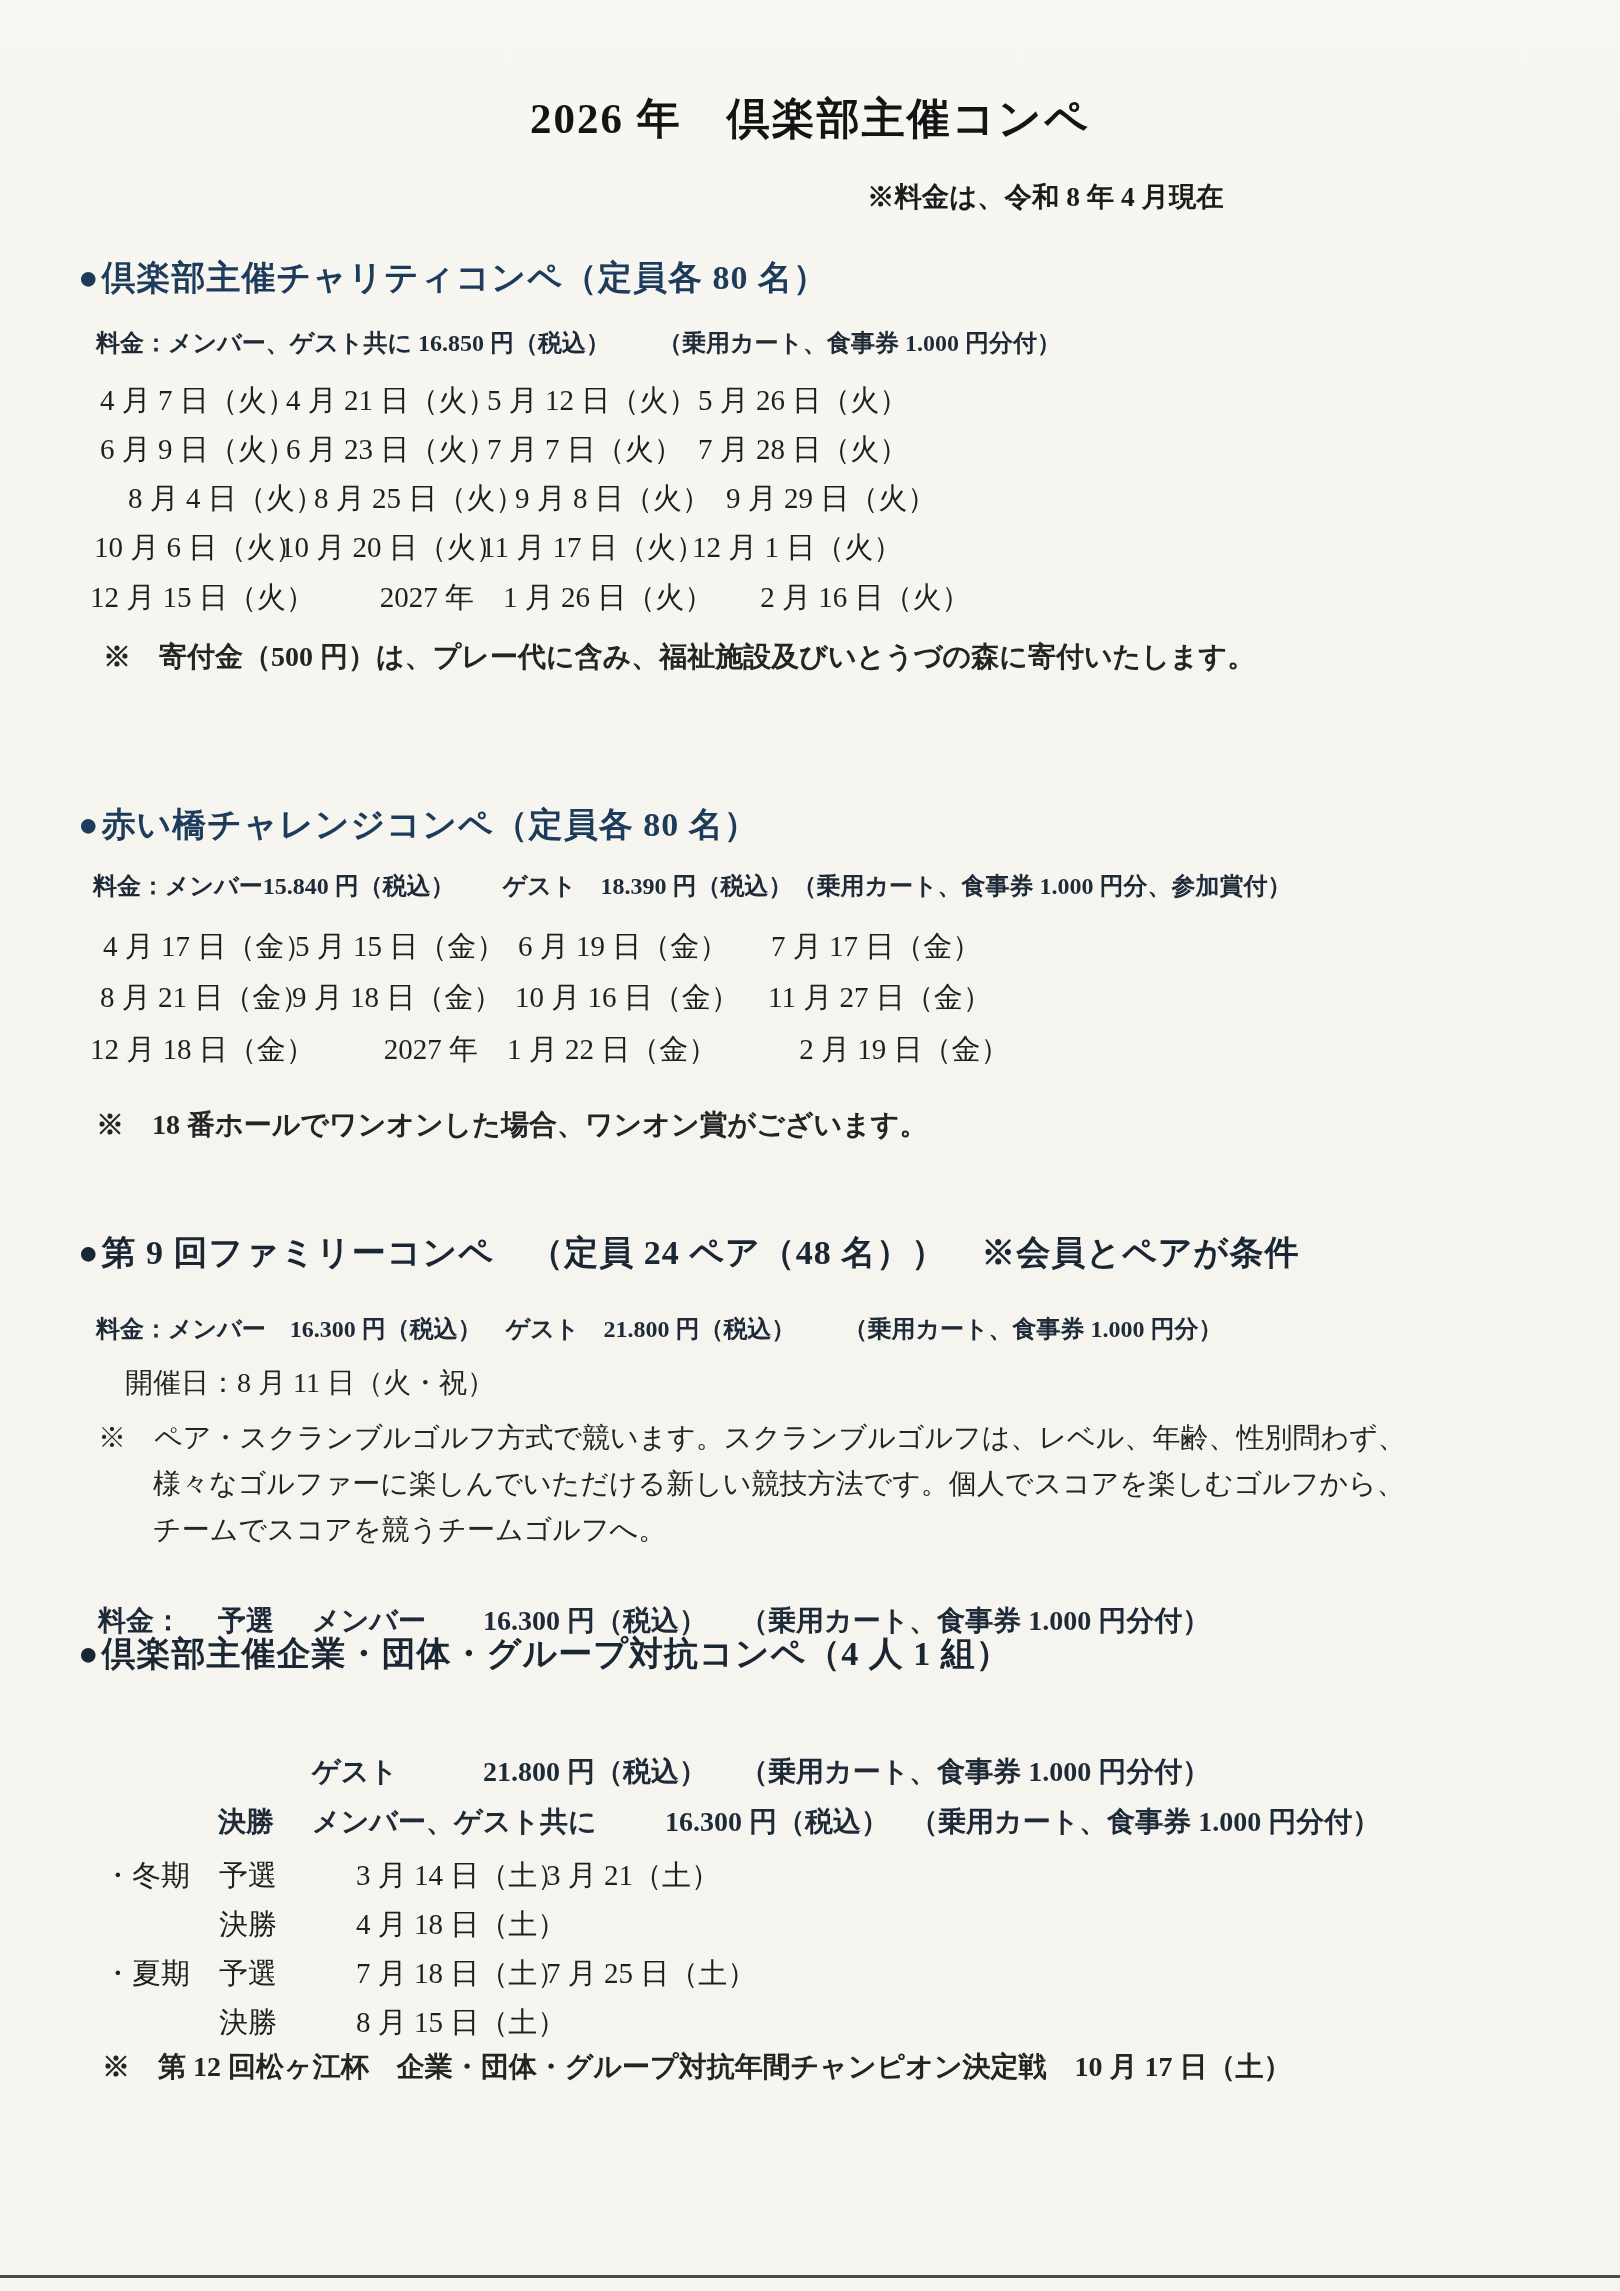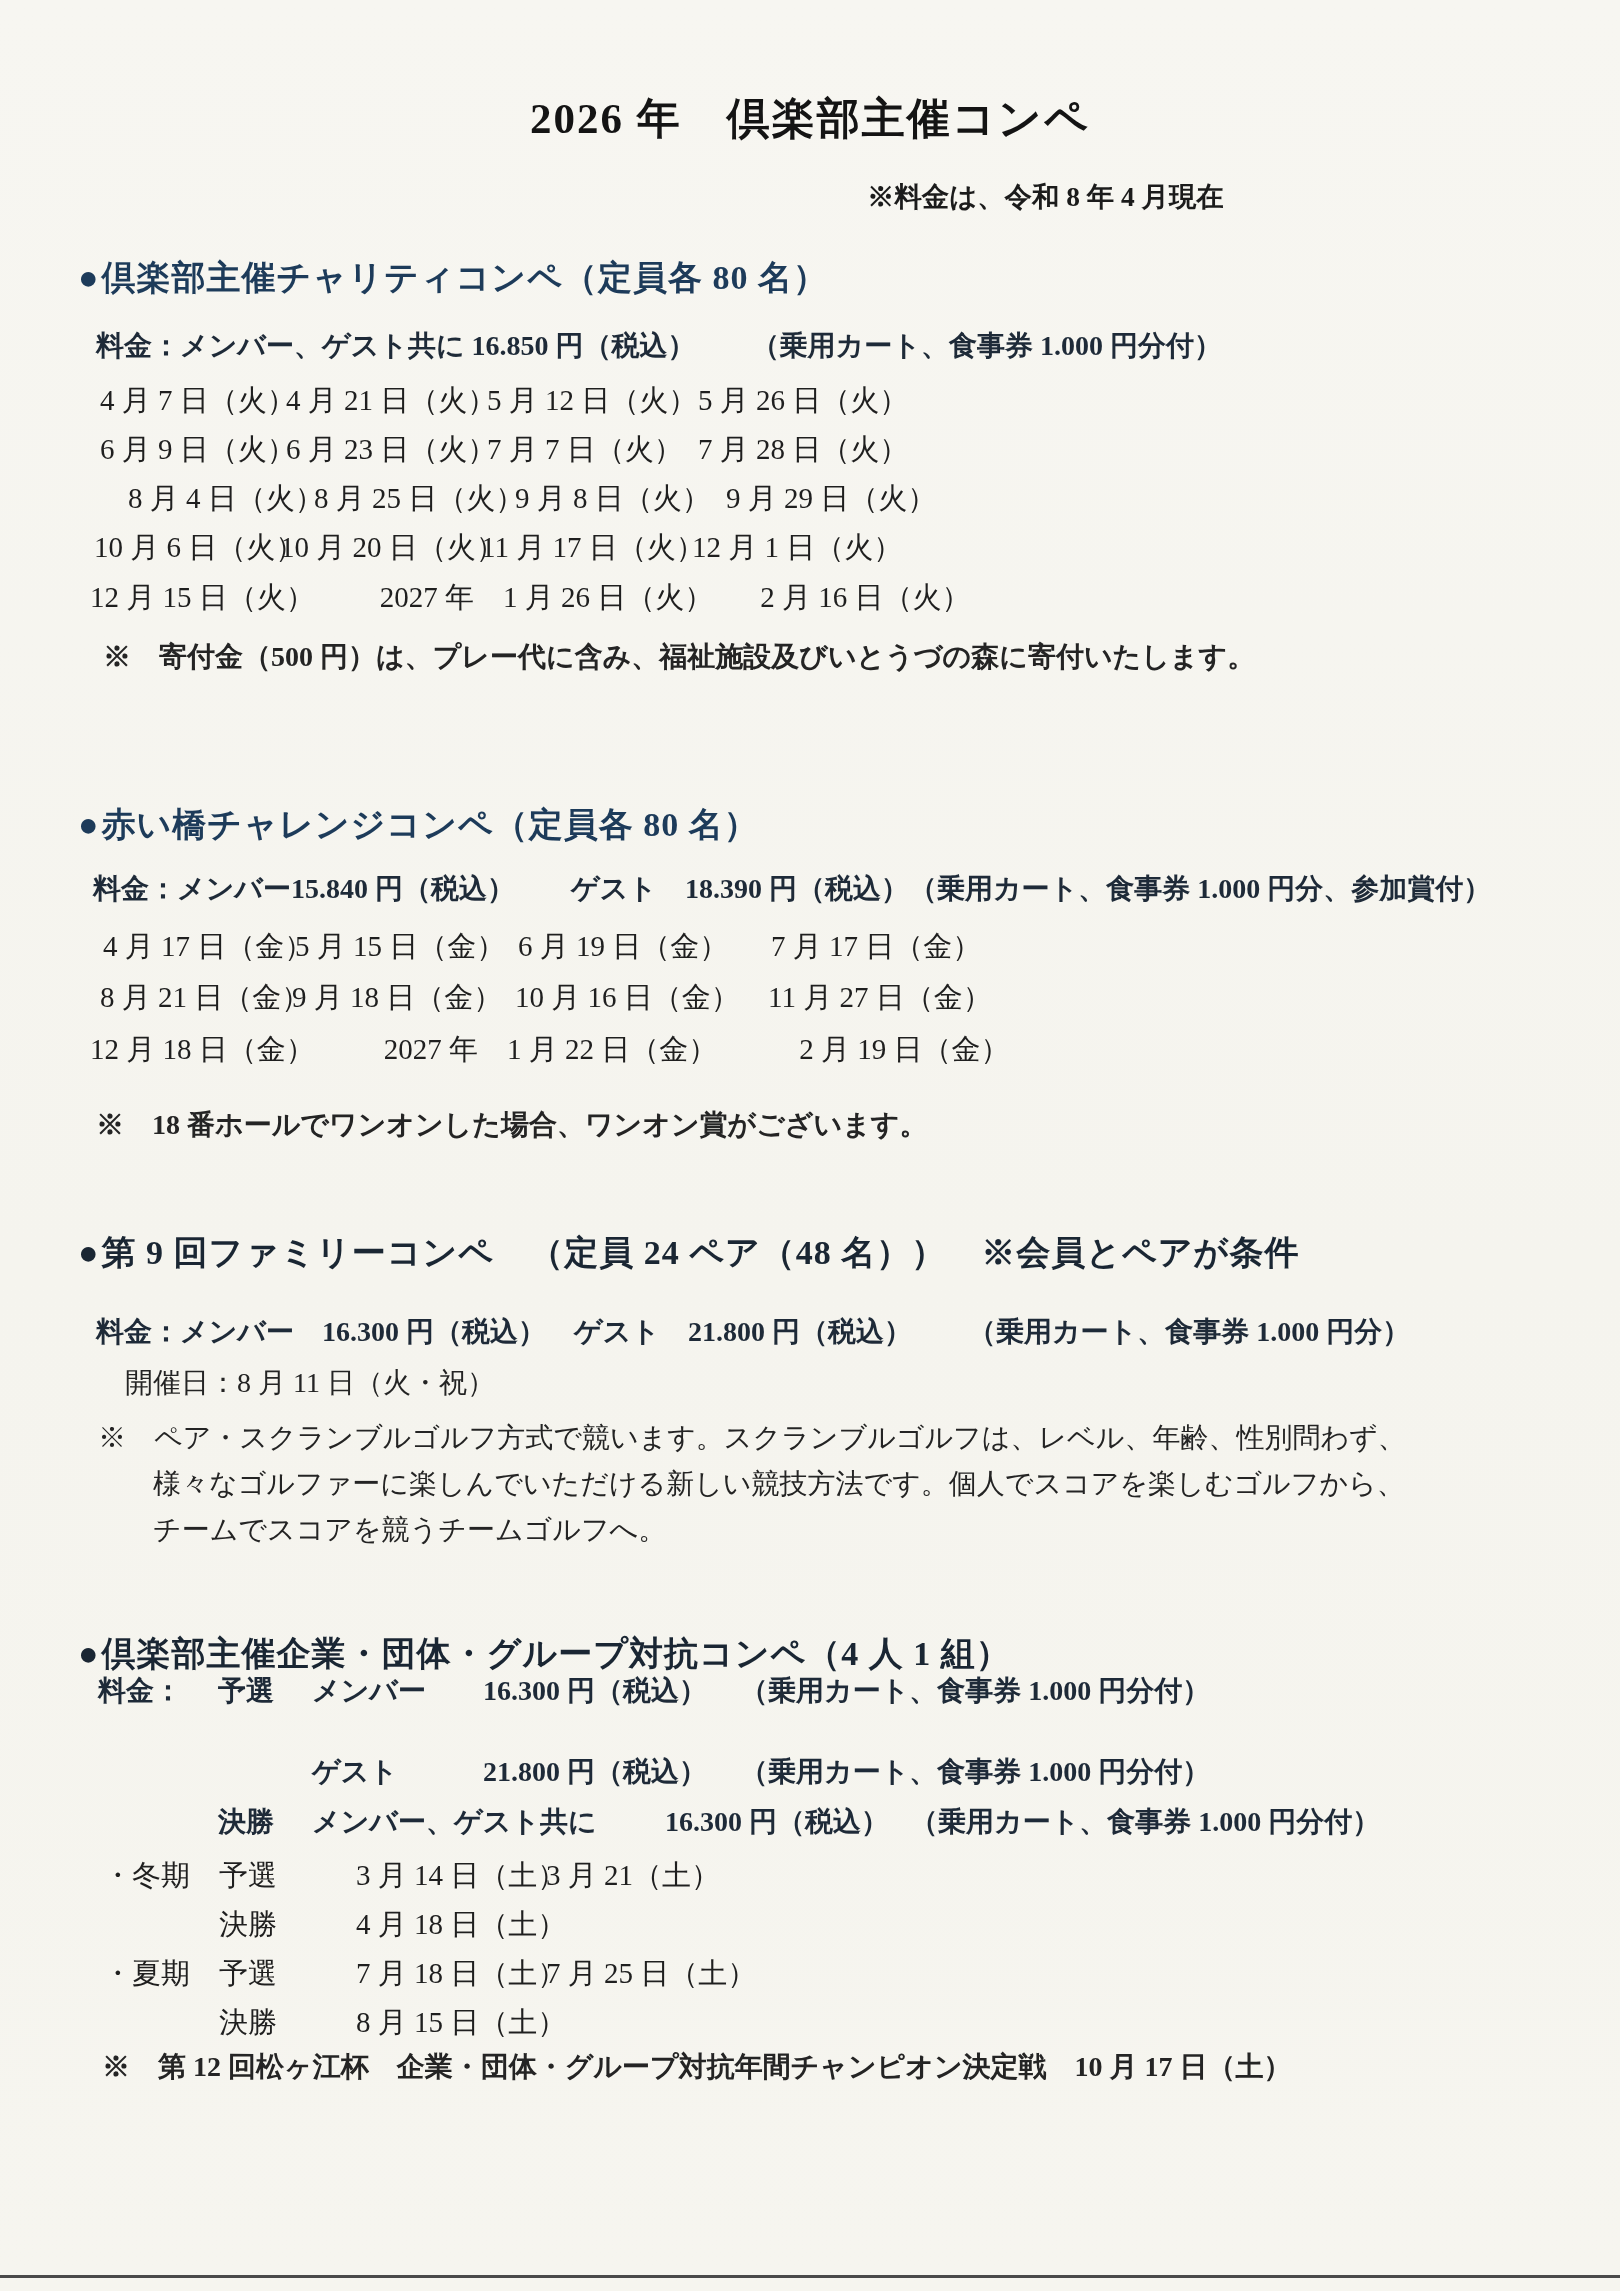--- a/index.html
+++ b/index.html
@@ -32,21 +32,21 @@
   .top-note{
     top:179px;left:867px;
     font-size:27.4px;font-weight:bold;color:#1b1b1b;
   }
 
   .heading{font-size:34px;font-weight:bold;margin:4px;letter-spacing:1px;}
   .h-blue{color:var(--heading-blue);}
   .h-dark{color:var(--heading-dark);}
   .bullet{margin-right:2px;}
 
-  .fee{font-size:28px;font-weight:bold;color:var(--fee-dark);}
+  .fee{font-size:24px;font-weight:bold;color:var(--fee-dark);}
   .note{font-size:28px;color:#242424;font-weight:bold;}
 
   
   .dates-row{font-size:29px;color:#1f1f1f;}
   .dates-row span{display:inline-block;}
   .g1 .c1{width:186px;} .g1 .c2{width:201px;} .g1 .c3{width:211px;}
   .g2 .c1{width:192px;} .g2 .c2{width:223px;} .g2 .c3{width:253px;}
 
   #s1-heading{top:251px;left:74px;}
   #s1-fee{top:327px;left:96px;}
@@ -69,21 +69,21 @@
   #s3-heading{top:1226px;left:74px;}
   #s3-fee{top:1313px;left:96px;}
   #s3-held{top:1364px;left:125px;font-size:28px;color:#242424;}
   #s3-para{top:1415px;left:98px;}
   #s3-para div{font-size:28px;color:#242424;line-height:46px;white-space:nowrap;}
   #s3-para div.ind{margin-left:55px;}
 
   #s4-heading{top:1627px;left:74px;}
   .fee4-row{font-size:28px;font-weight:bold;color:var(--fee-dark);height:39px;}
   .fee4-row span{position:absolute;white-space:nowrap;}
-  #g-fee-1{top:1672px;left:98px;width:1372px;font-family:Liberation Serif, serif;}
+  #g-fee-1{top:1602px;left:98px;width:1372px;font-family:Liberation Serif, serif;}
   #g-fee-2{top:1753px;left:98px;width:1372px;}
   #g-fee-3{top:1803px;left:98px;width:1372px;}
   .fee4-row .fp{left:0;}
   .fee4-row .fs{left:120px;}
   .fee4-row .fw{left:214px;}
   .fee4-row .fa{left:385px;}
   .fee4-row .fe{left:642px;}
   #g-fee-3 .fa{left:567px;}
   #g-fee-3 .fe{left:812px;}
 

